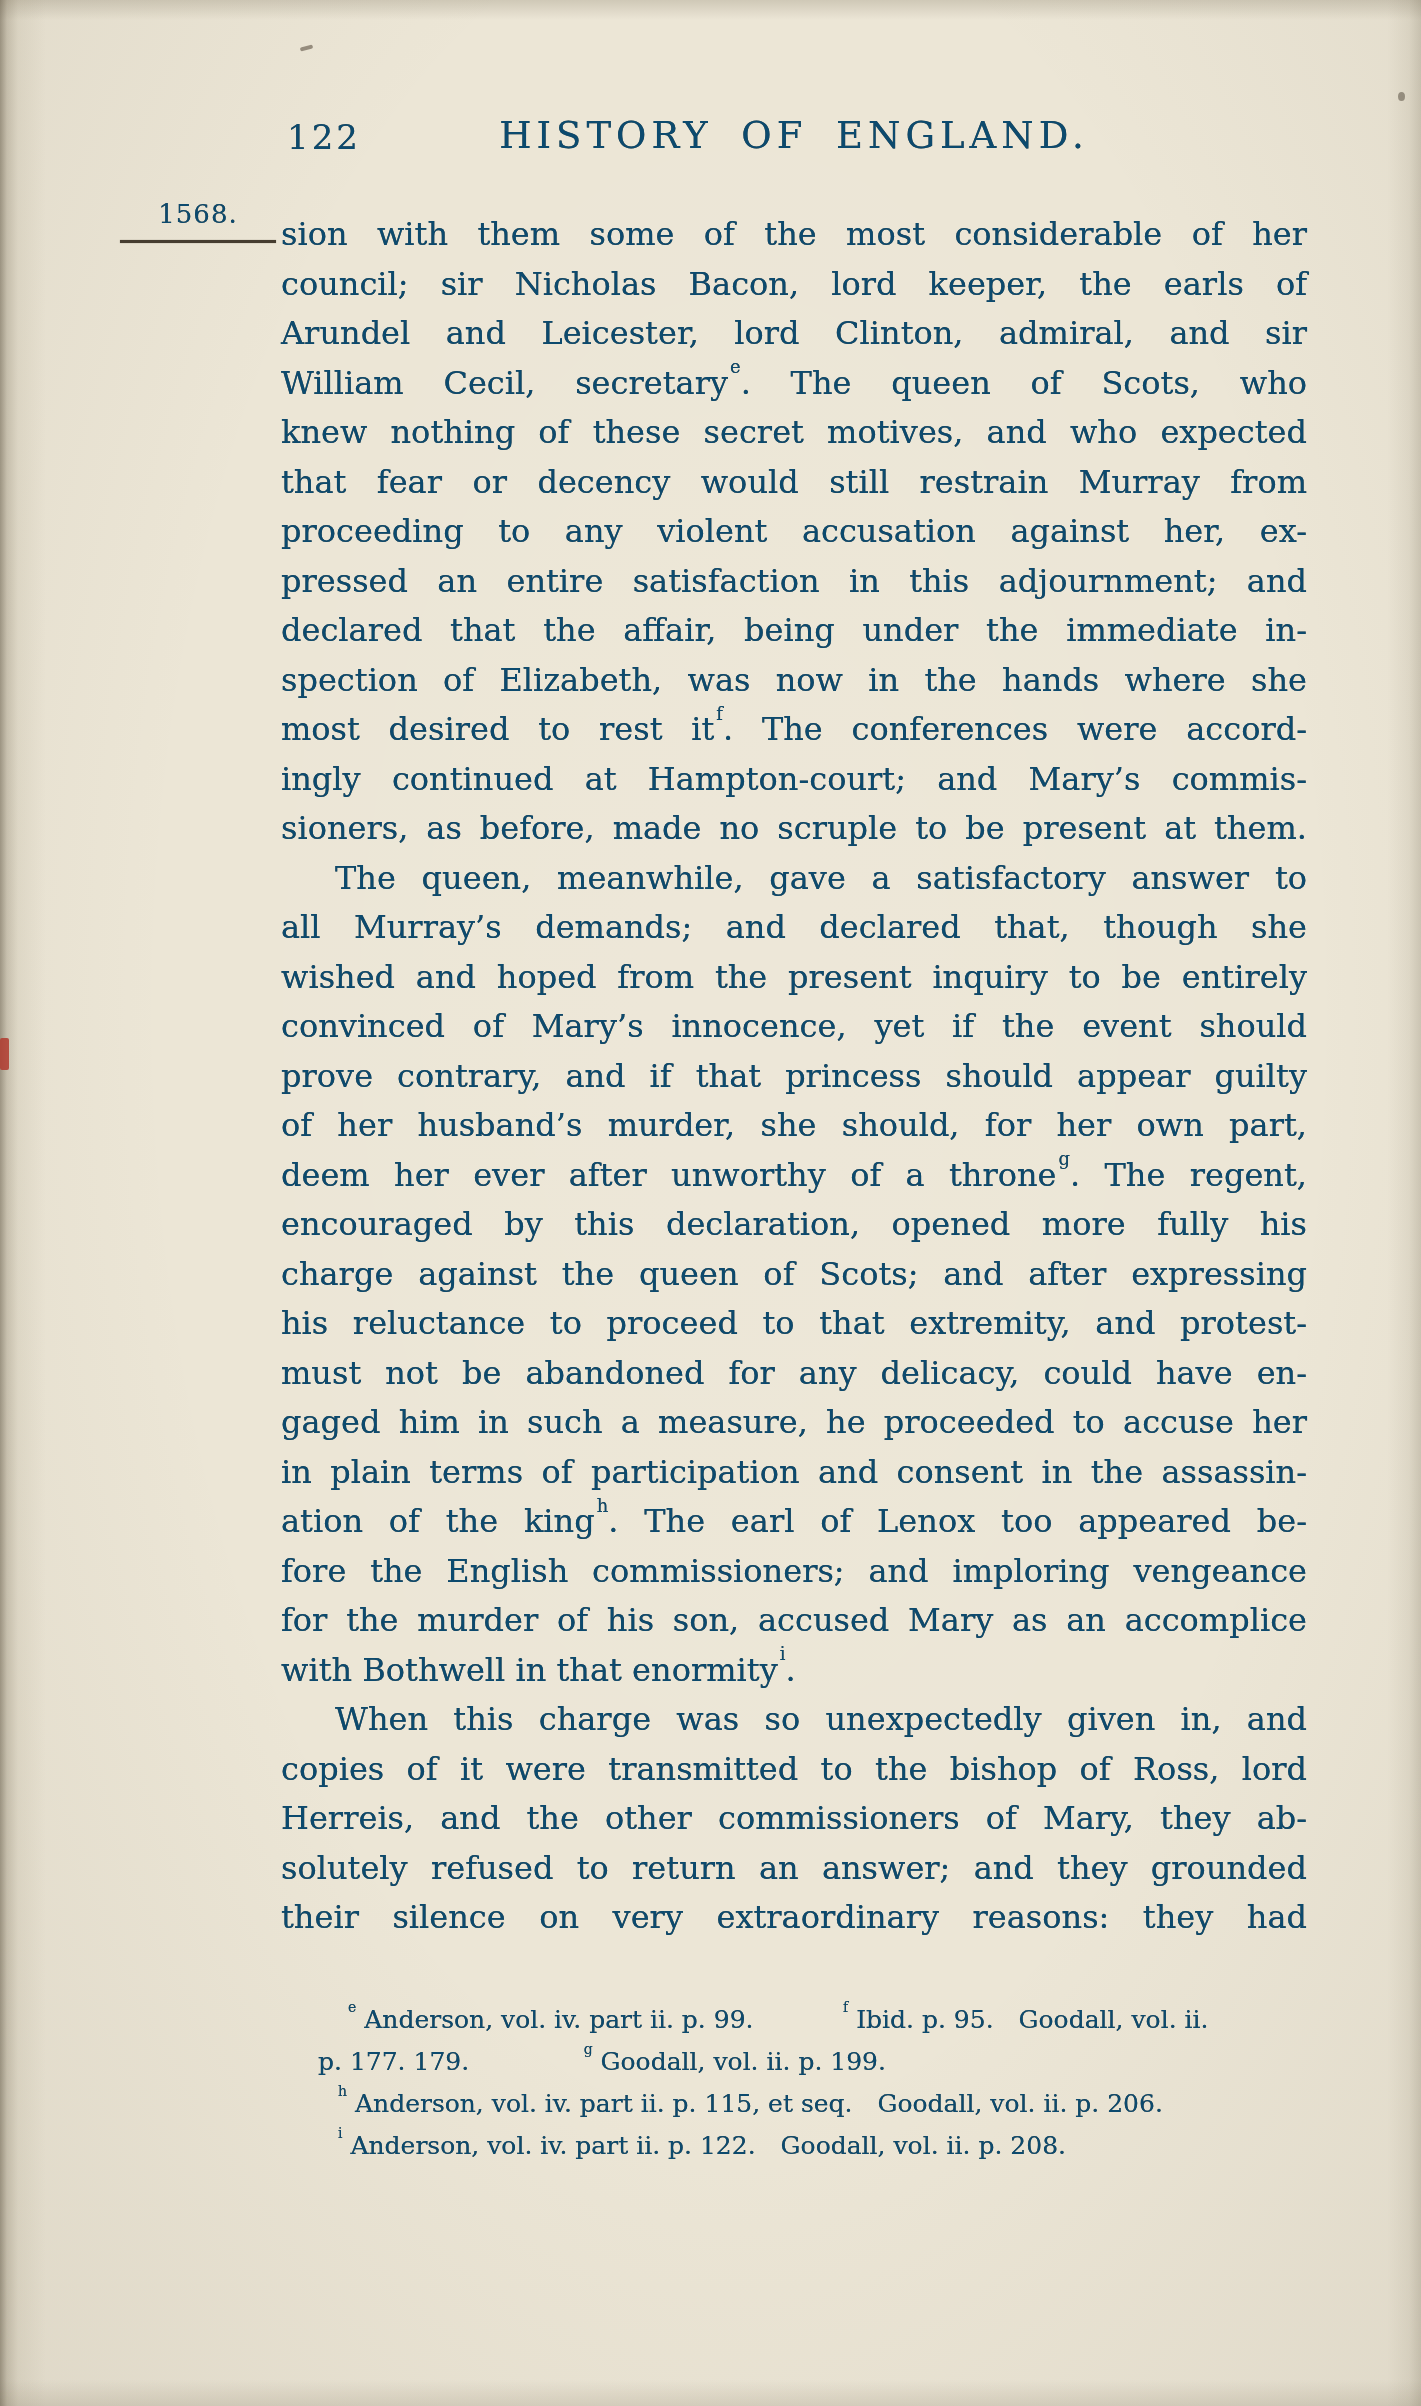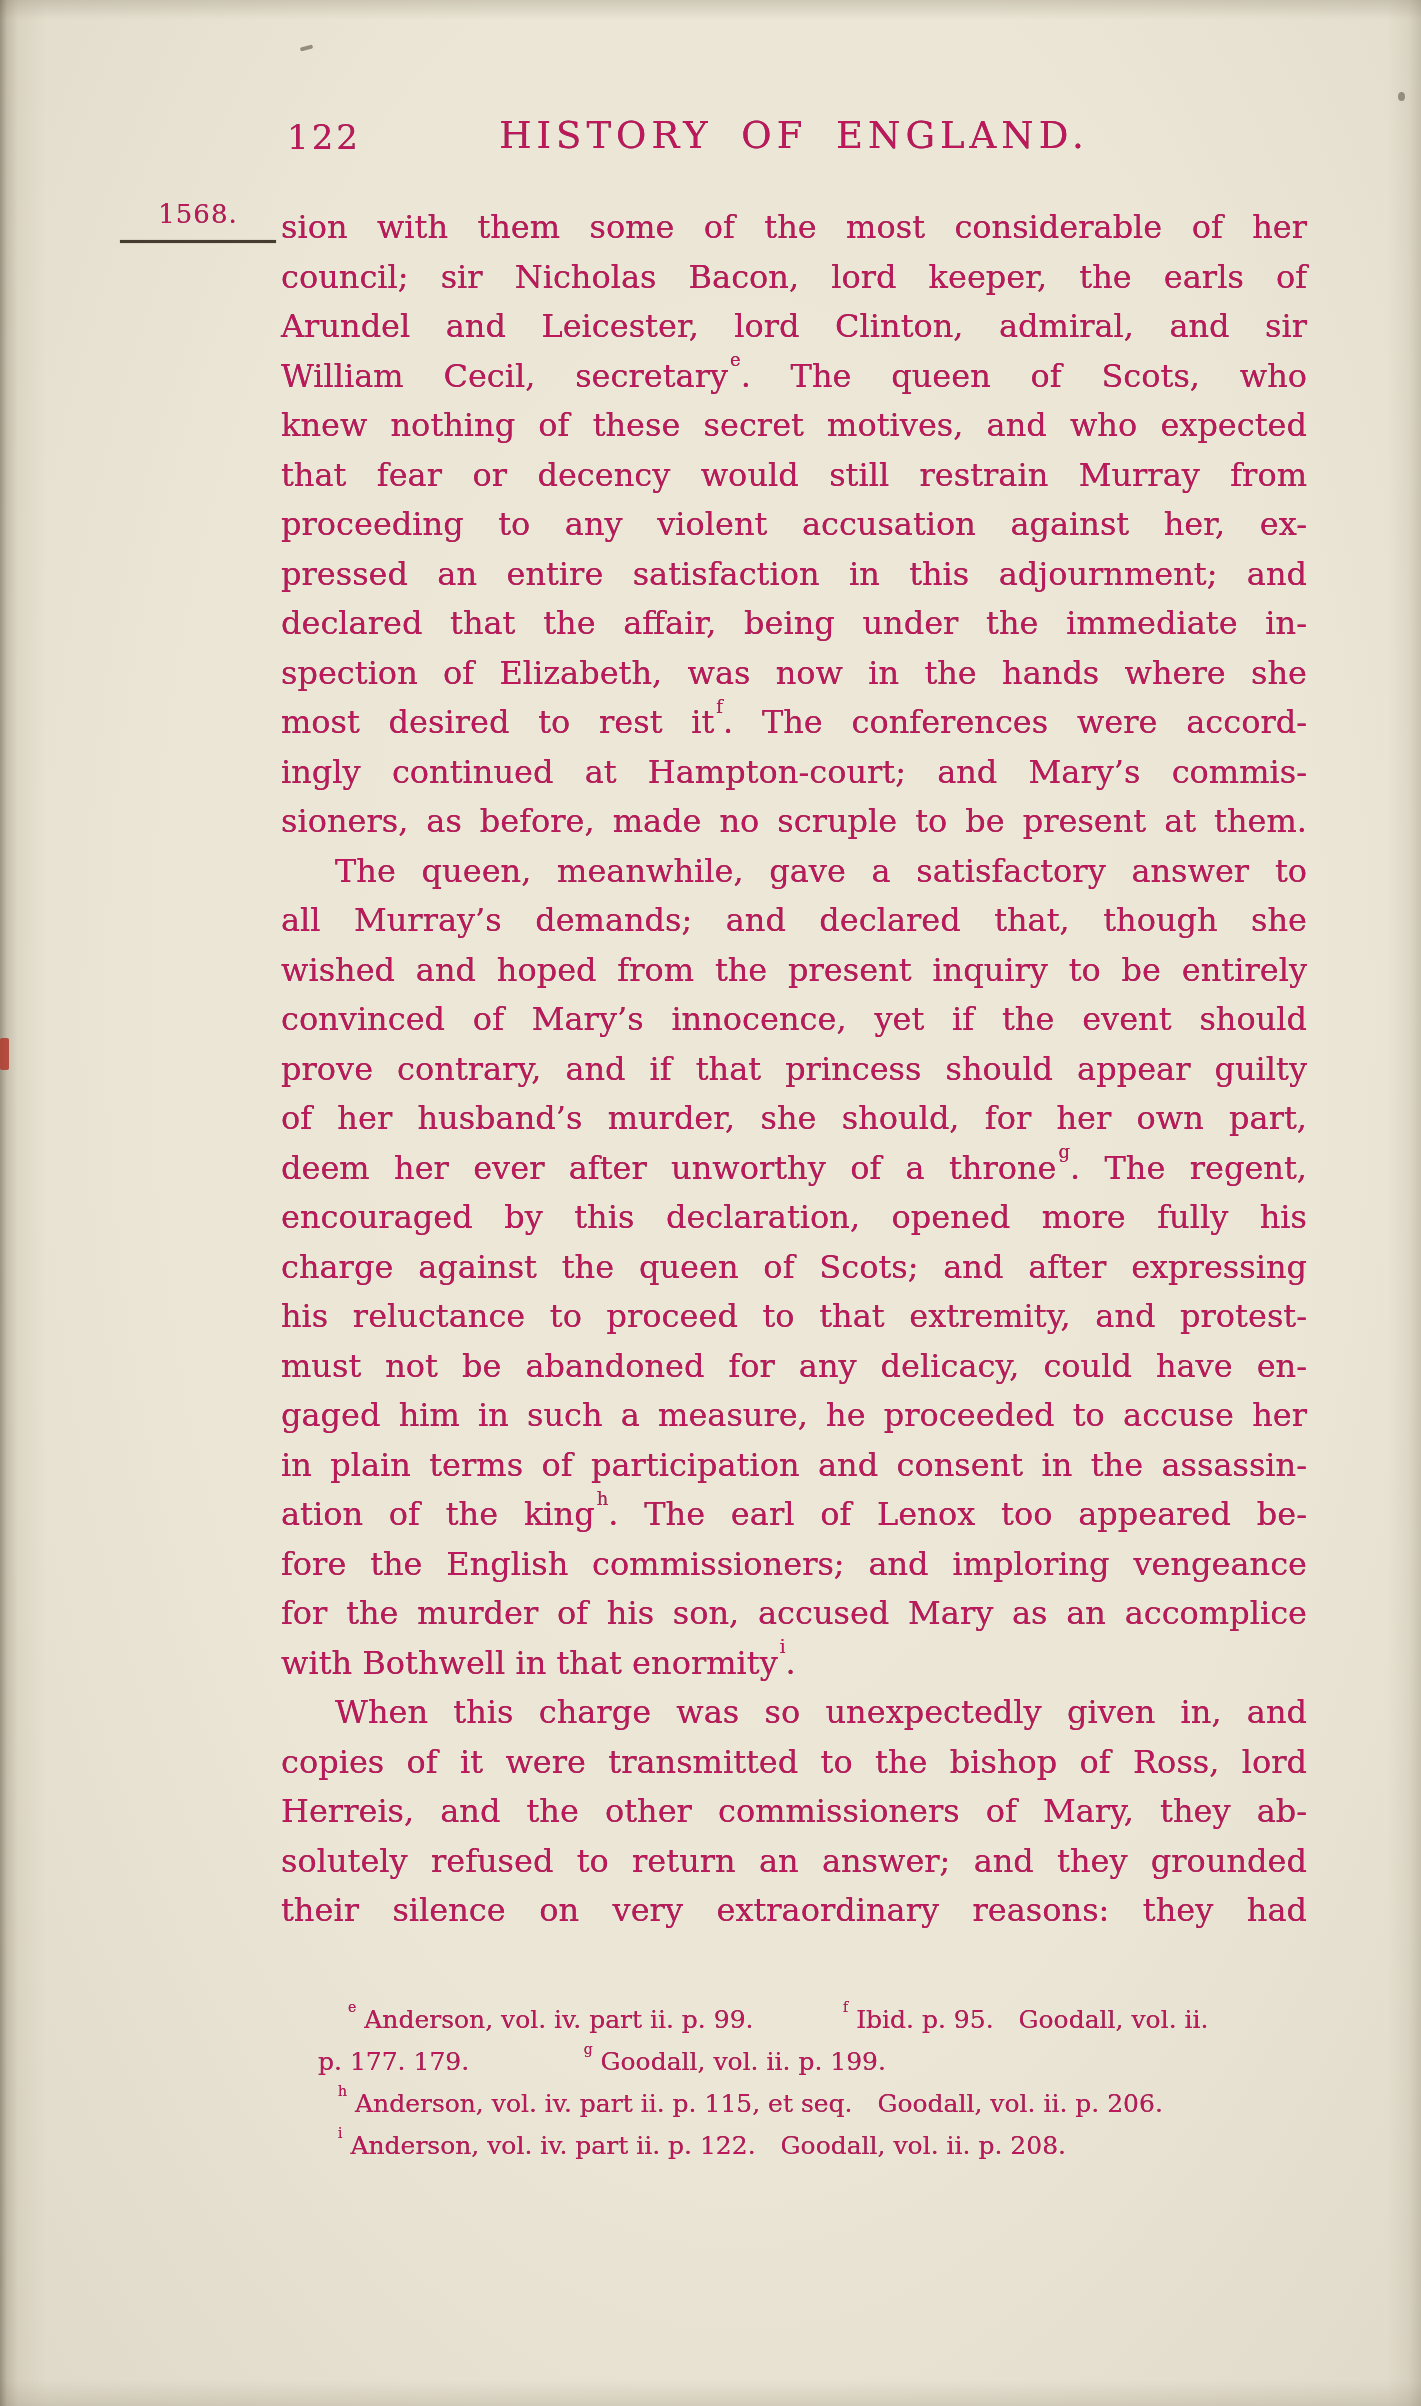--- a/index.html
+++ b/index.html
@@ -5,21 +5,21 @@
   html,body{margin:0;padding:0;}
   body{
     width:1421px;height:2406px;
     font-family:"DejaVu Serif", serif;
     background:#9a927e;
   }
   .page{
     position:relative;
     width:1421px;height:2406px;
     background:#ece6d6;
-    color:#be185d;
+    color:#0c4a6e;
     overflow:hidden;
   }
   
   .page .edges{
     position:absolute;inset:0;pointer-events:none;
     background:
       linear-gradient(90deg, rgba(82,72,52,0.50) 0px, rgba(115,104,80,0.28) 7px, rgba(150,140,114,0.13) 18px, rgba(0,0,0,0) 46px),
       linear-gradient(270deg, rgba(96,86,64,0.22) 0px, rgba(120,110,86,0.10) 12px, rgba(0,0,0,0) 34px),
       linear-gradient(180deg, rgba(105,95,72,0.22) 0px, rgba(0,0,0,0) 20px),
       linear-gradient(0deg, rgba(105,95,72,0.16) 0px, rgba(0,0,0,0) 26px),
@@ -40,21 +40,21 @@
   .margin-note{
     position:absolute; top:199px; left:120px; width:156px;
     text-align:center; font-size:26px; letter-spacing:1px;
   }
   .margin-note .rule{
     margin-top:11px; height:2.5px; background:#463d30;
     box-shadow:0 0 1px rgba(70,61,48,.8);
   }
 
   .body-text{
-    position:absolute; top:203px; left:281px; width:1026px;
+    position:absolute; top:210px; left:281px; width:1026px;
     font-size:32px; line-height:49.5px;
   }
   .bline{
     text-align:justify;
     text-align-last:justify;
     height:49.5px;
     overflow:visible;
   }
   .bline.left{ text-align-last:left; }
   .bline.indent{ text-indent:54px; }

